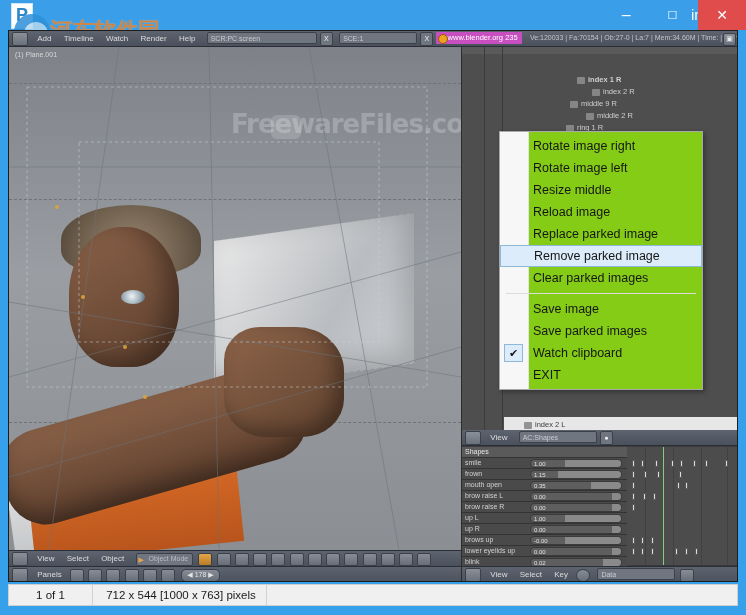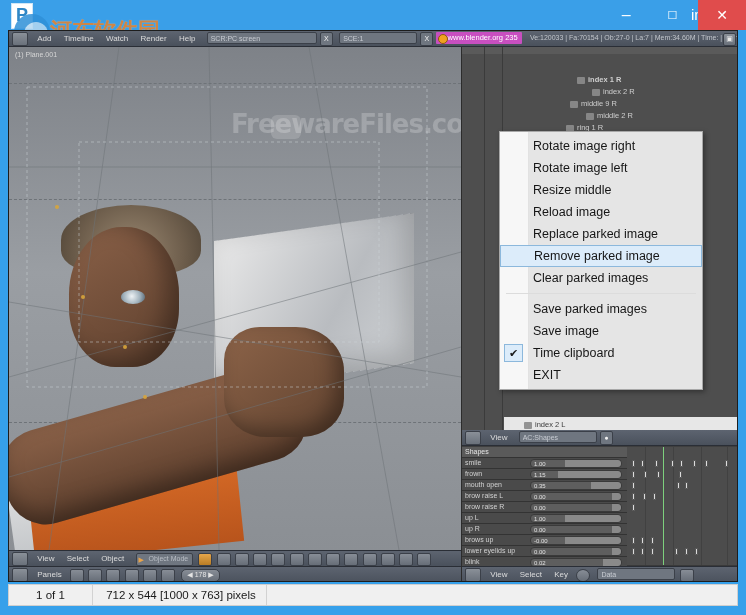--- a/index.html
+++ b/index.html
@@ -290,21 +290,21 @@
   }
   .act-footer{
     position:absolute;left:0;top:136px;width:277px;height:17px;
     background:linear-gradient(#5d6470,#4a515c);border-top:1px solid #2a2e36;
     font-size:8px;color:#dcdcdc;white-space:nowrap;box-sizing:border-box;
   }
 
   
   .ctxmenu{
     position:absolute;left:498px;top:130px;width:204px;
-    background:#e5e5e5;border:1px solid #a8a8a8;
+    background:#84cc16;border:1px solid #a8a8a8;
     box-shadow:2px 2px 5px rgba(0,0,0,.35);
     padding:3px 0;
     box-sizing:border-box;
   }
   .ctx-gutter{
     position:absolute;left:0;top:0;width:28px;height:100%;
     background:#f7f7f7;border-right:1px solid #e2e2e2;
   }
   .ctx-item{
     position:relative;height:22px;line-height:22px;
@@ -644,28 +644,28 @@
       <div class="ctx-item sel">
         <span>Remove parked image</span>
       </div>
       <div class="ctx-item">
         <span>Clear parked images</span>
       </div>
 
       <div class="ctx-sep"></div>
 
       <div class="ctx-item">
+        <span>Save image</span>
+      </div>
+      <div class="ctx-item">
         <span>Save parked images</span>
       </div>
       <div class="ctx-item">
-        <span>Save image</span>
-      </div>
-      <div class="ctx-item">
         <span class="ctx-check">✔</span>
-        <span>Time clipboard</span>
+        <span>Watch clipboard</span>
       </div>
       <div class="ctx-item">
         <span>EXIT</span>
       </div>
     </div>
 
   </div>
 
   <div class="statusbar">
     <span class="sb-cell first">1 of 1</span>

